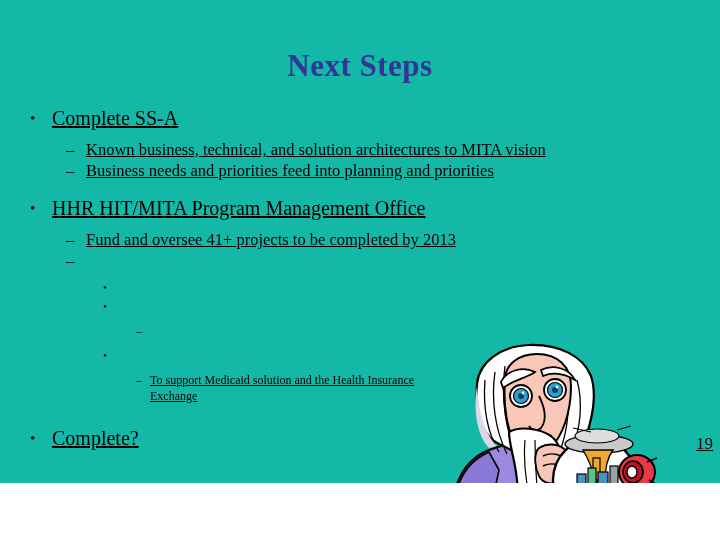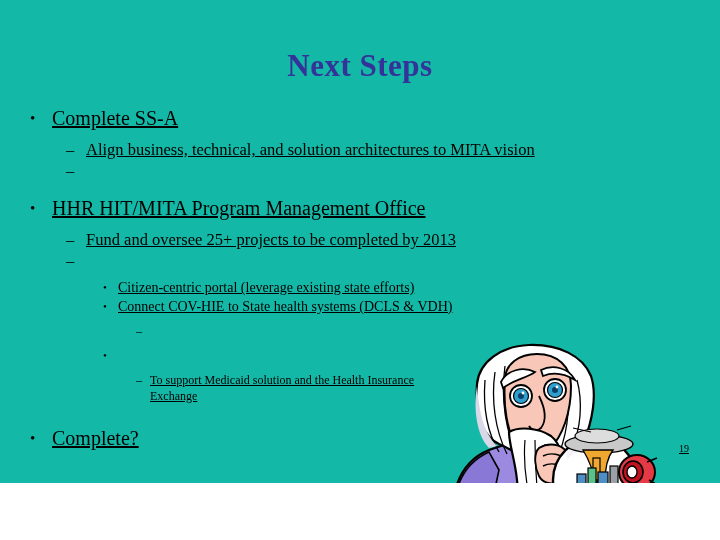--- a/index.html
+++ b/index.html
@@ -89,23 +89,23 @@
   }
   .lvl4 .bullet-mark { width: 14px; }
 
   .gap-lvl1  { height: 13px; }
   .gap-small { height: 7px; }
   .gap-q     { height: 20px; }
 
   
   .page-number {
     position: absolute;
-    right: 31px;
+    right: 7px;
     bottom: 29px;
-    font-size: 10px;
+    font-size: 17px;
     color: #000000;
     font-family: "Liberation Serif", "DejaVu Serif", serif;
     text-decoration: underline;
   }
 
   
   .wizard-art {
     position: absolute;
     left: 443px;
     top: 340px;
@@ -125,55 +125,54 @@
 
     <div class="bullet-row lvl1">
       <span class="bullet-mark">•</span>
       <span class="bullet-text">Complete SS-A</span>
     </div>
 
     <div class="gap-small"></div>
 
     <div class="bullet-row lvl2">
       <span class="bullet-mark">–</span>
-      <span class="bullet-text">Align business, technical, and solution architectures to MITA vision</span>
+      <span class="bullet-text">Known business, technical, and solution architectures to MITA vision</span>
     </div>
 
     <div class="bullet-row lvl2">
       <span class="bullet-mark">–</span>
+      <span class="bullet-text">Business needs and priorities feed into planning and priorities</span>
     </div>
 
     <div class="gap-lvl1"></div>
 
     <div class="bullet-row lvl1">
       <span class="bullet-mark">•</span>
       <span class="bullet-text">HHR HIT/MITA Program Management Office</span>
     </div>
 
     <div class="gap-small"></div>
 
     <div class="bullet-row lvl2">
       <span class="bullet-mark">–</span>
-      <span class="bullet-text">Fund and oversee 25+ projects to be completed by 2013</span>
+      <span class="bullet-text">Fund and oversee 41+ projects to be completed by 2013</span>
     </div>
 
     <div class="bullet-row lvl2">
       <span class="bullet-mark">–</span>
     </div>
 
     <div class="gap-small"></div>
 
     <div class="bullet-row lvl3">
       <span class="bullet-mark">•</span>
-      <span class="bullet-text">Citizen-centric portal (leverage existing state efforts)</span>
     </div>
 
     <div class="bullet-row lvl3">
       <span class="bullet-mark">•</span>
-      <span class="bullet-text">Connect COV-HIE to State health systems (DCLS &amp; VDH)</span>
     </div>
 
     <div class="gap-small"></div>
 
     <div class="bullet-row lvl4">
       <span class="bullet-mark">–</span>
     </div>
 
     <div class="gap-small"></div>
 

